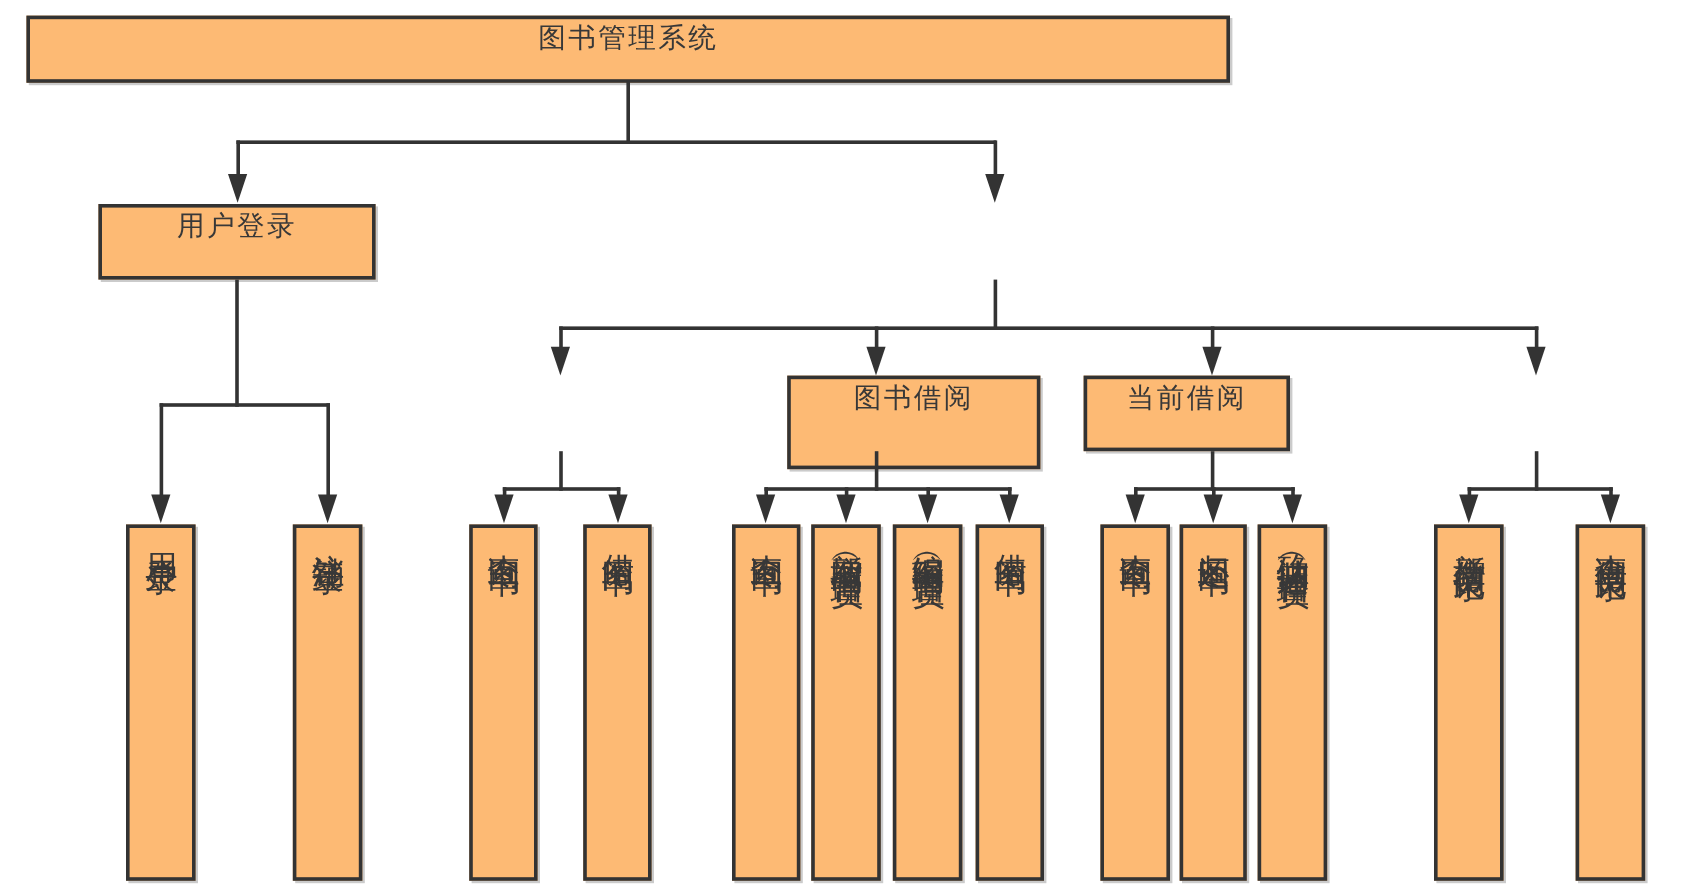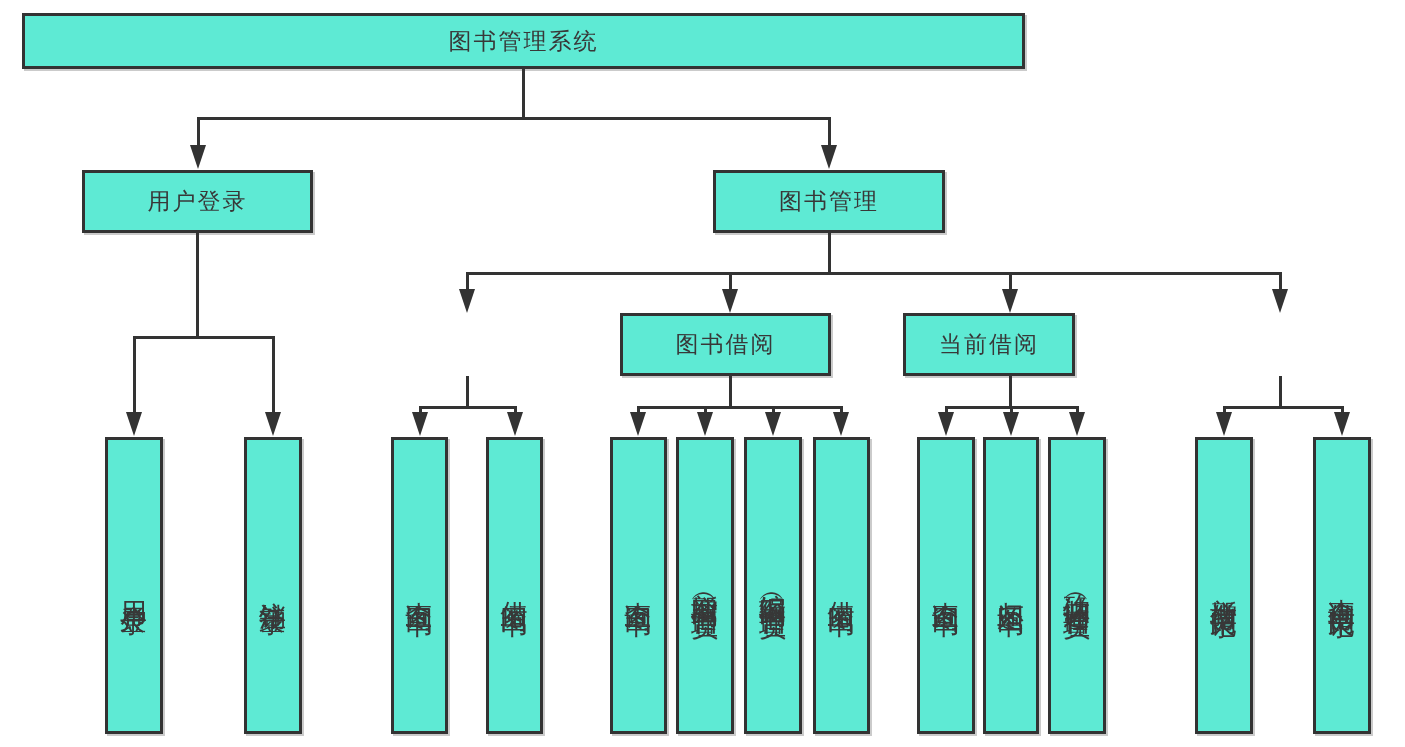--- a/index.html
+++ b/index.html
@@ -1,24 +1,24 @@
 <!DOCTYPE html>
 <html><head>
 <meta charset="utf-8">
 <style>
   html,body{margin:0;padding:0;background:#ffffff;}
   .canvas{
     position:relative;width:1405px;height:747px;background:#ffffff;overflow:hidden;
     font-family:"DejaVu Sans","Liberation Sans",sans-serif;color:#333333;
   }
   .box{
-    position:absolute;box-sizing:border-box;background:#5eead4;
+    position:absolute;box-sizing:border-box;background:#fdba74;
     border:3px solid #333333;
     box-shadow:2px 2px 0 rgba(140,140,140,0.45);
-    display:flex;align-items:center;justify-content:center;
+    display:flex;justify-content:center;
   }
   .hlabel{
     font-size:23px;letter-spacing:2px;color:#383838;white-space:nowrap;
   }
   .vtext{
     writing-mode:vertical-rl;text-orientation:mixed;
     font-size:27px;letter-spacing:3px;color:#383838;line-height:1;
     white-space:nowrap;
   }
   .vl{position:absolute;width:3px;background:#333333;}
@@ -39,25 +39,22 @@
 
 <div class="canvas">
 
   <div class="box" style="left:22px;top:13px;width:1003px;height:56px">
     <span class="hlabel">图书管理系统</span>
   </div>
 
   <div class="box" style="left:82px;top:170px;width:231px;height:63px">
     <span class="hlabel">用户登录</span>
   </div>
-  <div class="box" style="left:713px;top:170px;width:232px;height:63px">
-    <span class="hlabel">图书管理</span>
-  </div>
 
-  <div class="box" style="left:620px;top:313px;width:211px;height:63px">
+  <div class="box" style="left:656px;top:313px;width:211px;height:78px">
     <span class="hlabel">图书借阅</span>
   </div>
   <div class="box" style="left:903px;top:313px;width:172px;height:63px">
     <span class="hlabel">当前借阅</span>
   </div>
 
   <div class="box" style="left:105px;top:437px;width:58px;height:297px">
     <span class="vtext">用户登录</span>
   </div>
   <div class="box" style="left:244px;top:437px;width:58px;height:297px">

